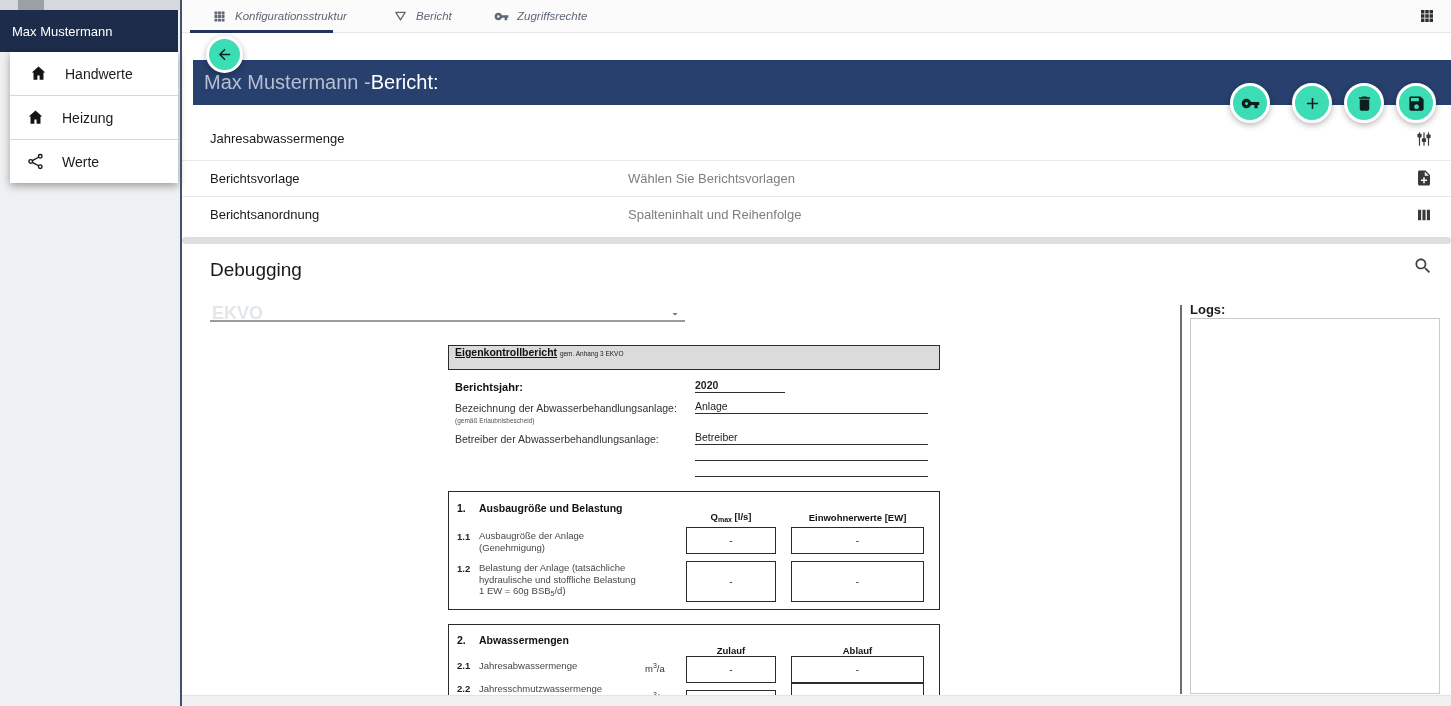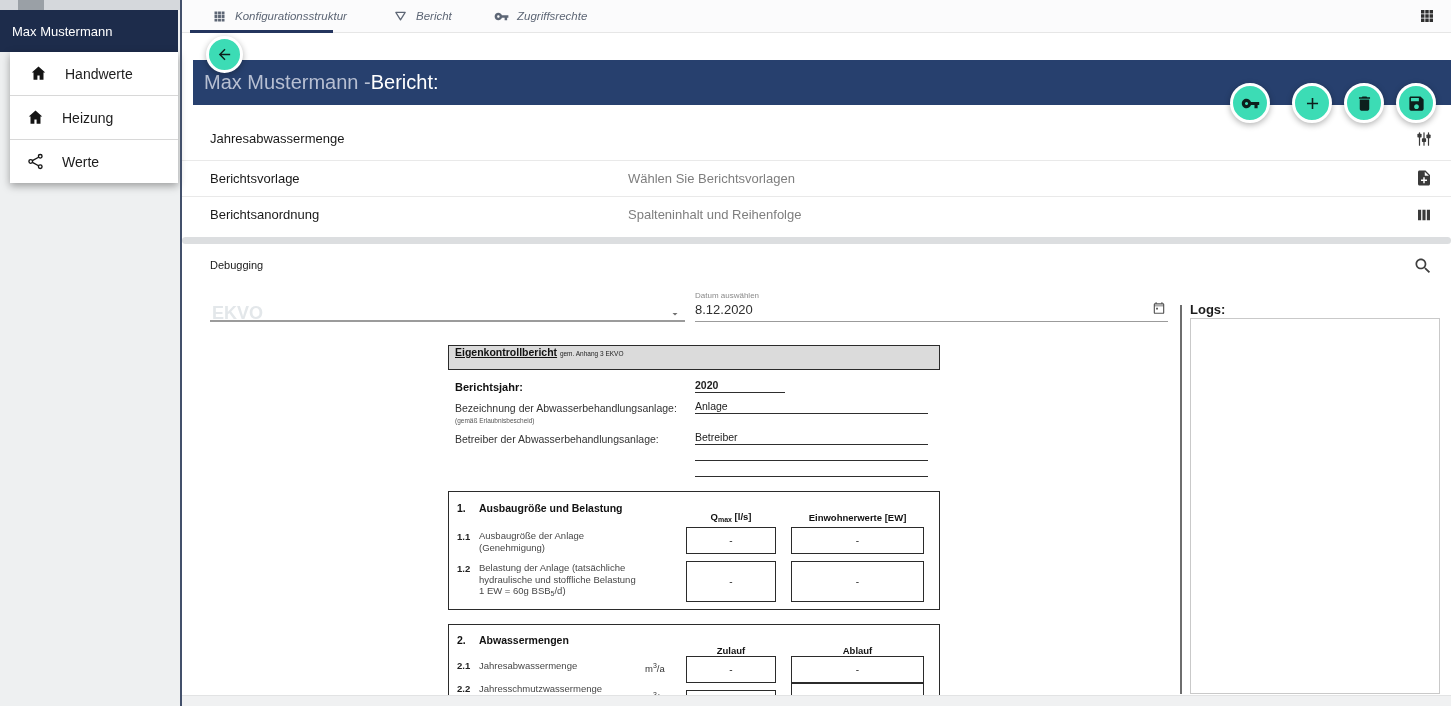--- a/index.html
+++ b/index.html
@@ -75,21 +75,21 @@
   #row-basis{top:105px;height:55px;}
   #row-vorlage{top:160px;height:36px;border-top:1px solid #e9e9e9;}
   #row-anordnung{top:196px;height:36px;border-top:1px solid #e9e9e9;}
   .config-label{position:absolute;left:28px;font-size:13px;color:#191919;}
   .config-value{position:absolute;left:446px;font-size:13px;color:#7e7e7e;}
   .config-icon{position:absolute;right:18px;width:18px;height:18px;color:#3a3a3a;}
   .config-icon svg{width:18px;height:18px;}
   .thick-sep{position:absolute;left:0;top:237px;width:100%;height:7px;background:#dcdee0;border-radius:4px;}
 
   
-  .debug-title{position:absolute;left:28px;top:259px;font-size:11px;color:#191919;}
+  .debug-title{position:absolute;left:28px;top:259px;font-size:19px;color:#191919;}
   .search-btn{position:absolute;left:1231px;top:256px;width:20px;height:20px;color:#3f3f3f;
     background:none;border:none;padding:0;cursor:pointer;}
   .search-btn svg{width:20px;height:20px;fill:currentColor;}
 
   .select-field{position:absolute;left:28px;top:300px;width:475px;height:22px;
     border-bottom:2px solid #9b9b9b;box-sizing:border-box;cursor:pointer;}
   .select-ghost{position:absolute;left:2px;top:3px;font-size:18px;font-weight:bold;color:#e3e7ea;}
   .select-arrow{position:absolute;right:4px;top:6px;width:12px;height:12px;color:#6f6f6f;}
   .select-arrow svg{width:12px;height:12px;fill:currentColor;}
 
@@ -289,30 +289,20 @@
 
     <div class="select-field">
       <span class="select-ghost">EKVO</span>
       <span class="select-arrow">
         <svg viewBox="0 0 24 24" aria-hidden="true">
             <path d="M7 10l5 5 5-5z"></path>
           </svg>
       </span>
     </div>
 
-    <div class="date-field">
-      <span class="date-label">Datum auswählen</span>
-      <span class="date-value">8.12.2020</span>
-      <button class="cal-btn">
-        <svg viewBox="0 0 24 24" aria-hidden="true">
-            <path d="M19 4h-1V2h-2v2H8V2H6v2H5a2 2 0 0 0-2 2v14a2 2 0 0 0 2 2h14a2 2 0 0 0 2-2V6a2 2 0 0 0-2-2zm0 16H5V9h14v11zM5 7.5V6h14v1.5H5z"></path>
-            <path d="M7 11.5h3.2v3.2H7z"></path>
-          </svg>
-      </button>
-    </div>
 
     <div class="logs-sep"></div>
     <div class="logs-label">Logs:</div>
     <div class="logs-box"></div>
 
     <div class="doc-header-box doc">
       <div class="doc-h-line1">
         <span class="doc-h-title">Eigenkontrollbericht</span>
         <span class="doc-h-note">gem. Anhang 3 EKVO</span>
       </div>

